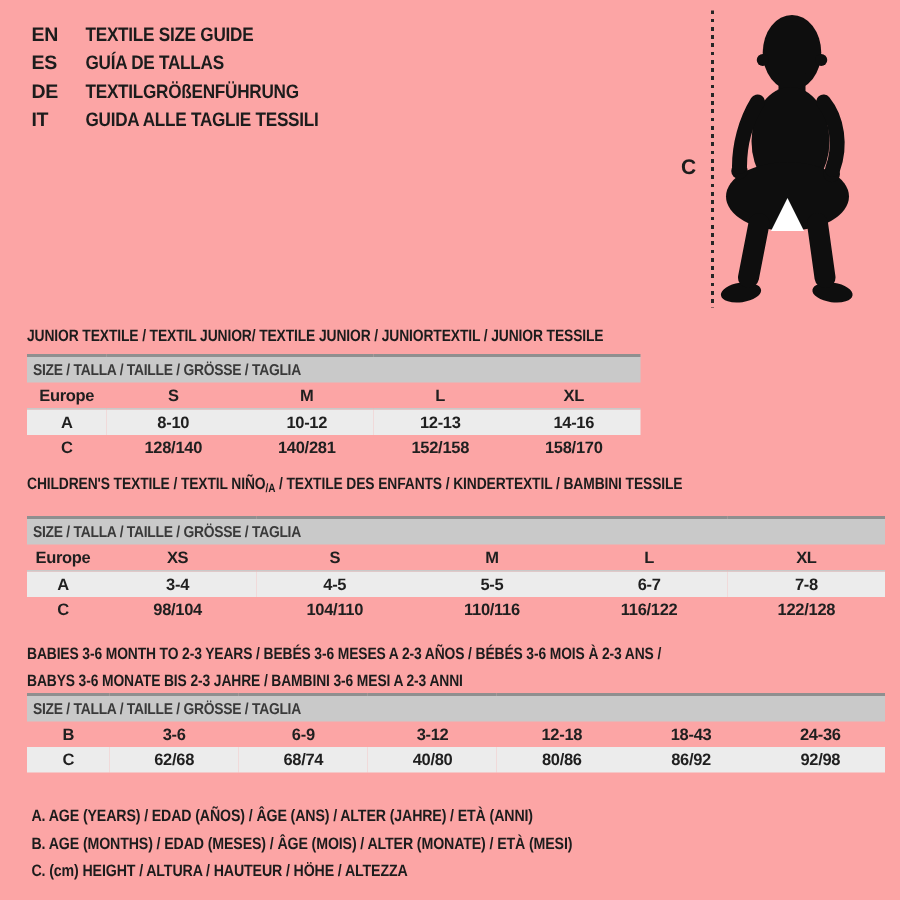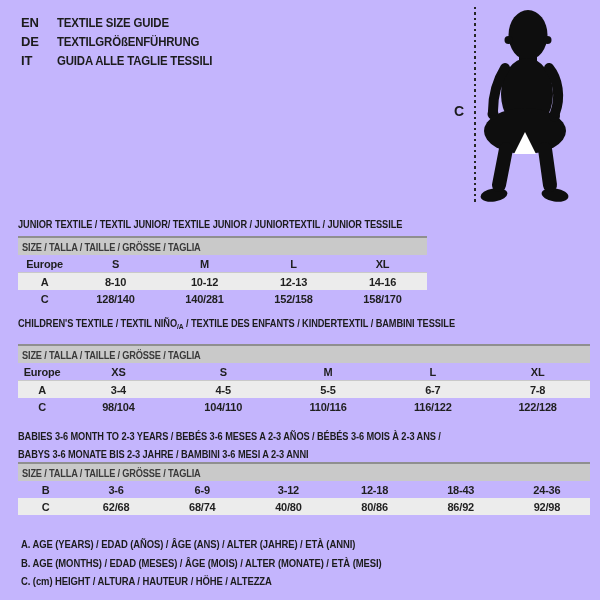--- a/index.html
+++ b/index.html
@@ -1,18 +1,18 @@
 <!DOCTYPE html>
 <html><head>
 <meta charset="utf-8">
 <style>
   html,body{margin:0;padding:0;}
   body{width:600px;height:600px;background:#ffffff;position:relative;overflow:hidden;
        font-family:"Liberation Sans",sans-serif;color:#1c1c1c;}
-  #screen{position:absolute;left:0;top:0;width:600px;height:600px;background:#c4b5fd;}
+  #screen{position:absolute;left:0;top:0;width:600px;height:600px;background:#fca5a5;}
 
   
   .lang-list{position:absolute;left:21px;top:13px;}
   .lang-row{display:flex;height:19px;line-height:19px;}
   .lang-code{width:36px;font-size:13px;font-weight:bold;letter-spacing:-0.2px;}
   .lang-label{font-size:13px;font-weight:bold;white-space:nowrap;
               display:inline-block;transform:scaleX(0.88);transform-origin:0 50%;letter-spacing:-0.2px;}
 
   
   .dotline{position:absolute;left:474px;top:7px;width:2px;height:198px;
@@ -44,20 +44,24 @@
 </style>
 </head>
 <body>
 
 <div id="screen">
 
   <div class="lang-list">
     <div class="lang-row">
       <span class="lang-code">EN</span>
       <span class="lang-label">TEXTILE SIZE GUIDE</span>
+    </div>
+    <div class="lang-row">
+      <span class="lang-code">ES</span>
+      <span class="lang-label">GUÍA DE TALLAS</span>
     </div>
     <div class="lang-row">
       <span class="lang-code">DE</span>
       <span class="lang-label">TEXTILGRÖßENFÜHRUNG</span>
     </div>
     <div class="lang-row">
       <span class="lang-code">IT</span>
       <span class="lang-label">GUIDA ALLE TAGLIE TESSILI</span>
     </div>
   </div>

